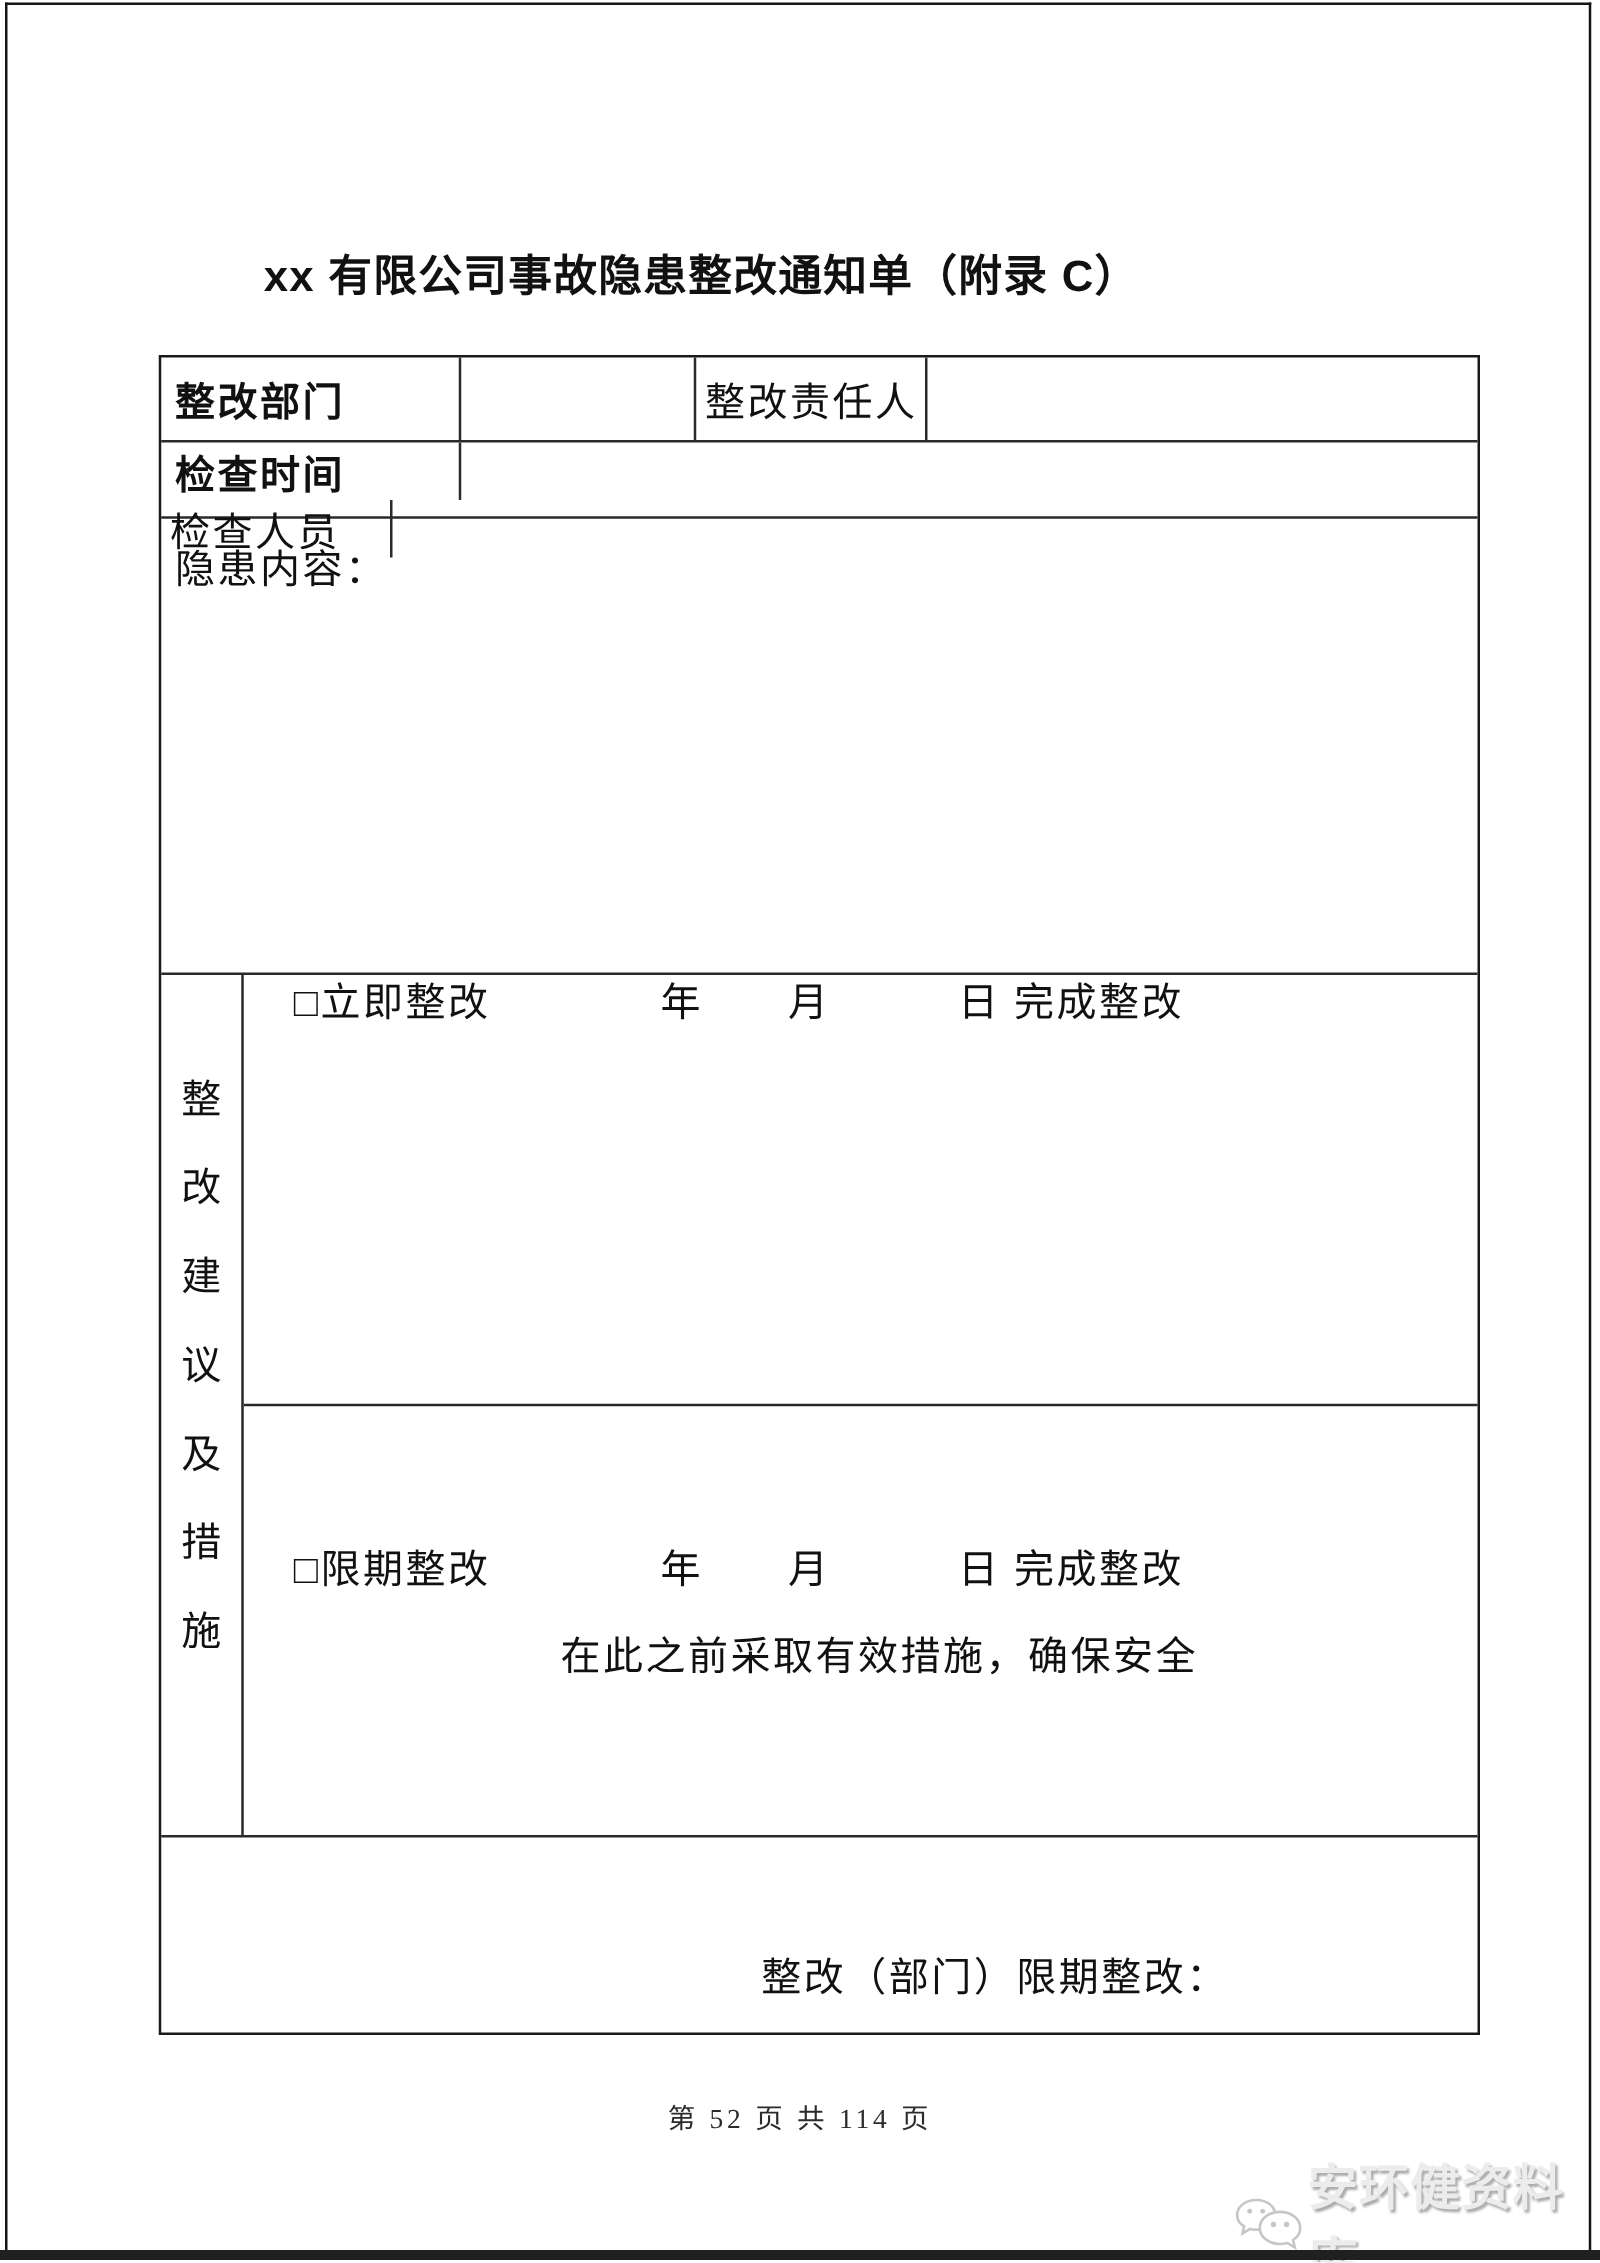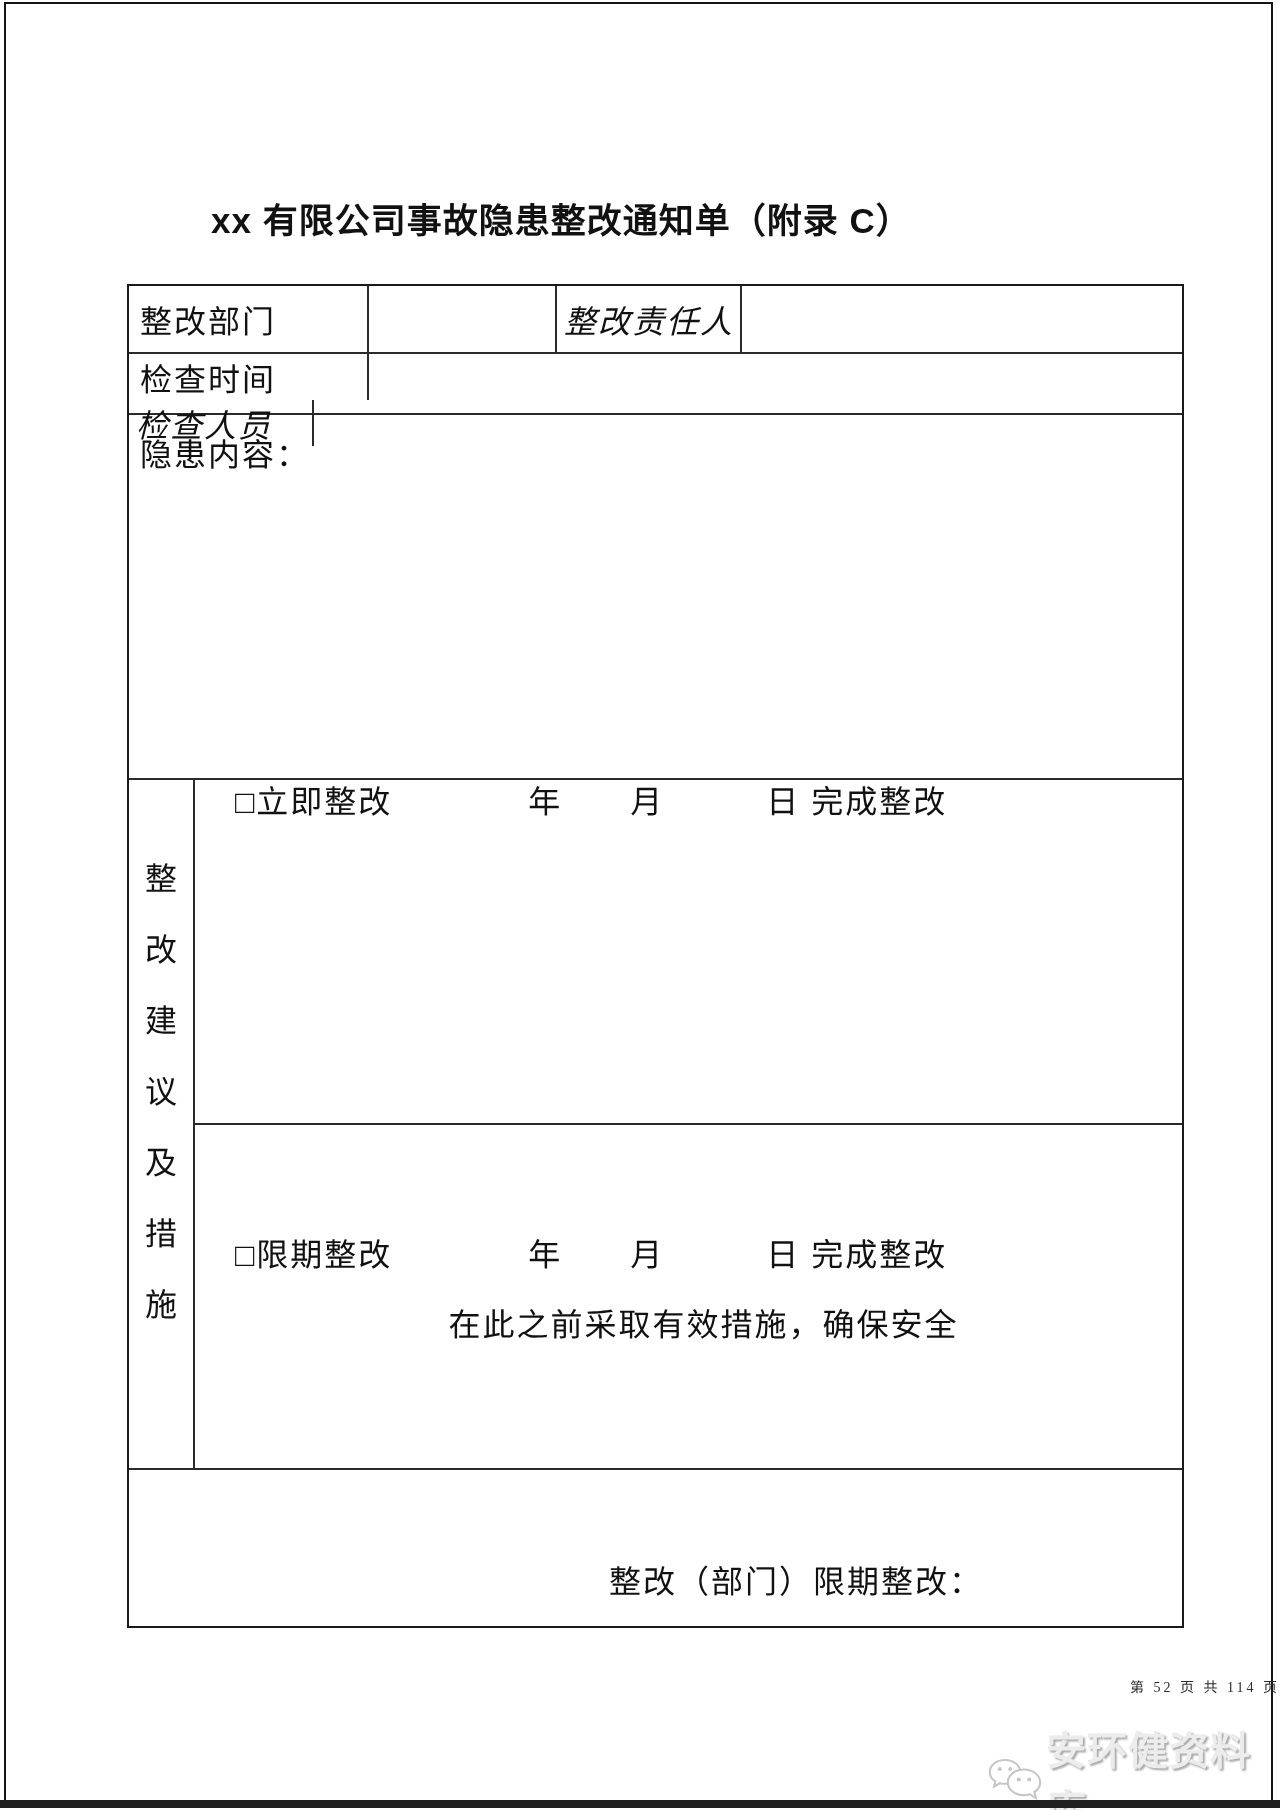--- a/index.html
+++ b/index.html
@@ -54,23 +54,23 @@
   .trow:last-child { border-bottom: none; }
   .tcell { border-right: 2px solid #2a2a2a; display: flex; align-items: center; }
   .tcell:last-child { border-right: none; font-family: Liberation Serif, serif; }
 
   .row-hdr1 { height: 68px; }
   .row-hdr2 { height: 61px; flex-direction: column; }
   .row-hazard { height: 365px; }
   .row-rect { height: 690px; }
   .row-feedback { height: 138px; }
 
-  .c-label1 { width: 240px; padding-left: 11px; }
+  .c-label1 { width: 240px; padding-left: 11px; font-weight: bold; }
   .c-input1 { width: 188px; }
-  .c-label2 { width: 185px; padding-left: 7px; font-style: italic; }
+  .c-label2 { width: 185px; padding-left: 7px; }
   .c-input2 { flex: 1; }
 
   .hazard-cell {
     width: 100%;
     display: block;
     padding: 14px 0 0 11px;
   }
 
   
   .rect-side {
@@ -125,23 +125,23 @@
   .signature-label {
     position: absolute;
     left: 480px; top: 86px;
   }
 
   
   .page-footer {
     position: absolute;
     left: 0; top: 1676px;
     width: 1280px;
-    text-align: right;
+    text-align: center;
     font-family: "Liberation Serif", serif;
-    font-size: 14px;
+    font-size: 22px;
     letter-spacing: 3px;
     color: #2b2b2b;
   }
 
   
   .watermark {
     position: absolute;
     left: 985px; top: 1722px;
     display: flex;
     align-items: center;

